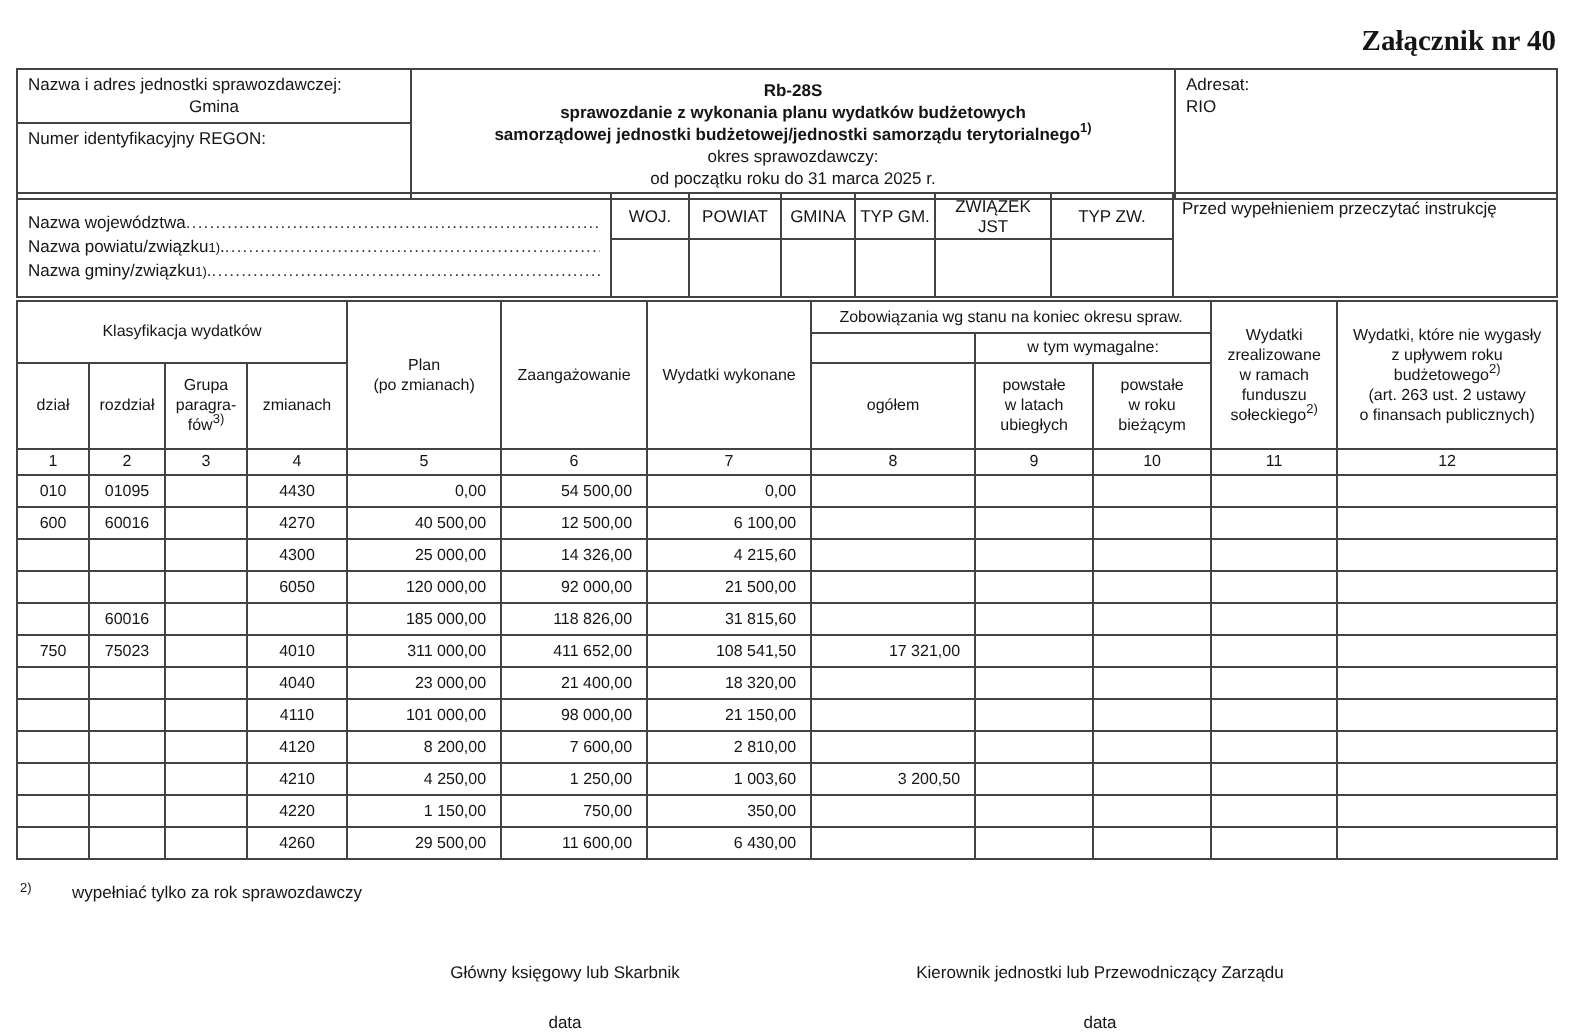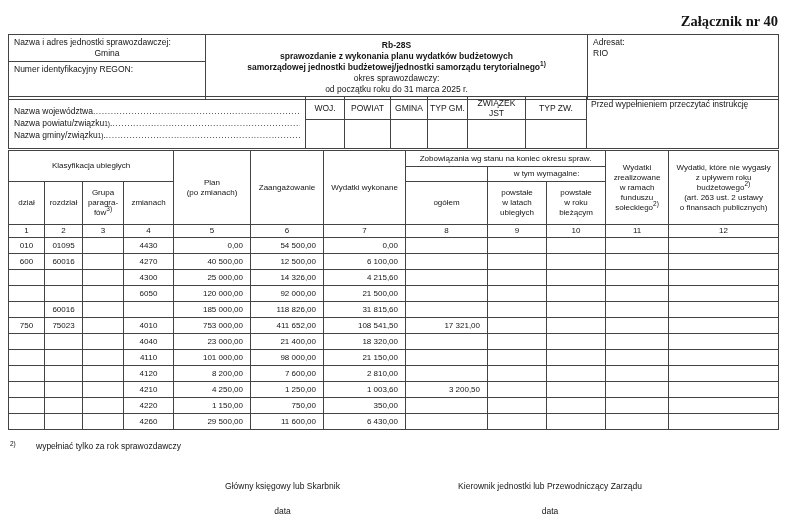--- a/index.html
+++ b/index.html
@@ -153,21 +153,21 @@
       <col style="width:73px">
       <col style="width:82px">
       <col style="width:82px">
     <col style="width:59px">
       <col style="width:59px">
       <col style="width:63px">
       <col style="width:110px">
   </colgroup>
   <tbody>
       <tr class="hA" style="height:16px">
-    <td colspan="4" rowspan="2">Klasyfikacja ubiegłych</td>
+    <td colspan="4" rowspan="2">Klasyfikacja wydatków</td>
     <td rowspan="3" class="pre">Plan
 (po zmianach)</td>
     <td rowspan="3">Zaangażowanie</td>
     <td rowspan="3">Wydatki wykonane</td>
     <td colspan="3">Zobowiązania wg stanu na koniec okresu spraw.</td>
     <td rowspan="3"><span class="pre">Wydatki
 zrealizowane
 w ramach
 funduszu
 sołeckiego</span><sup>2)</sup></td>
@@ -280,21 +280,21 @@
         <td class="num"></td>
         <td class="num"></td>
         <td class="num"></td>
         <td class="num"></td>
       </tr>
       <tr>
         <td>750</td>
         <td>75023</td>
         <td></td>
         <td>4010</td>
-        <td class="num">753 000,00</td>
+        <td class="num">311 000,00</td>
         <td class="num">411 652,00</td>
         <td class="num">108 541,50</td>
         <td class="num">17 321,00</td>
         <td class="num"></td>
         <td class="num"></td>
         <td class="num"></td>
         <td class="num"></td>
       </tr>
       <tr>
         <td></td>

